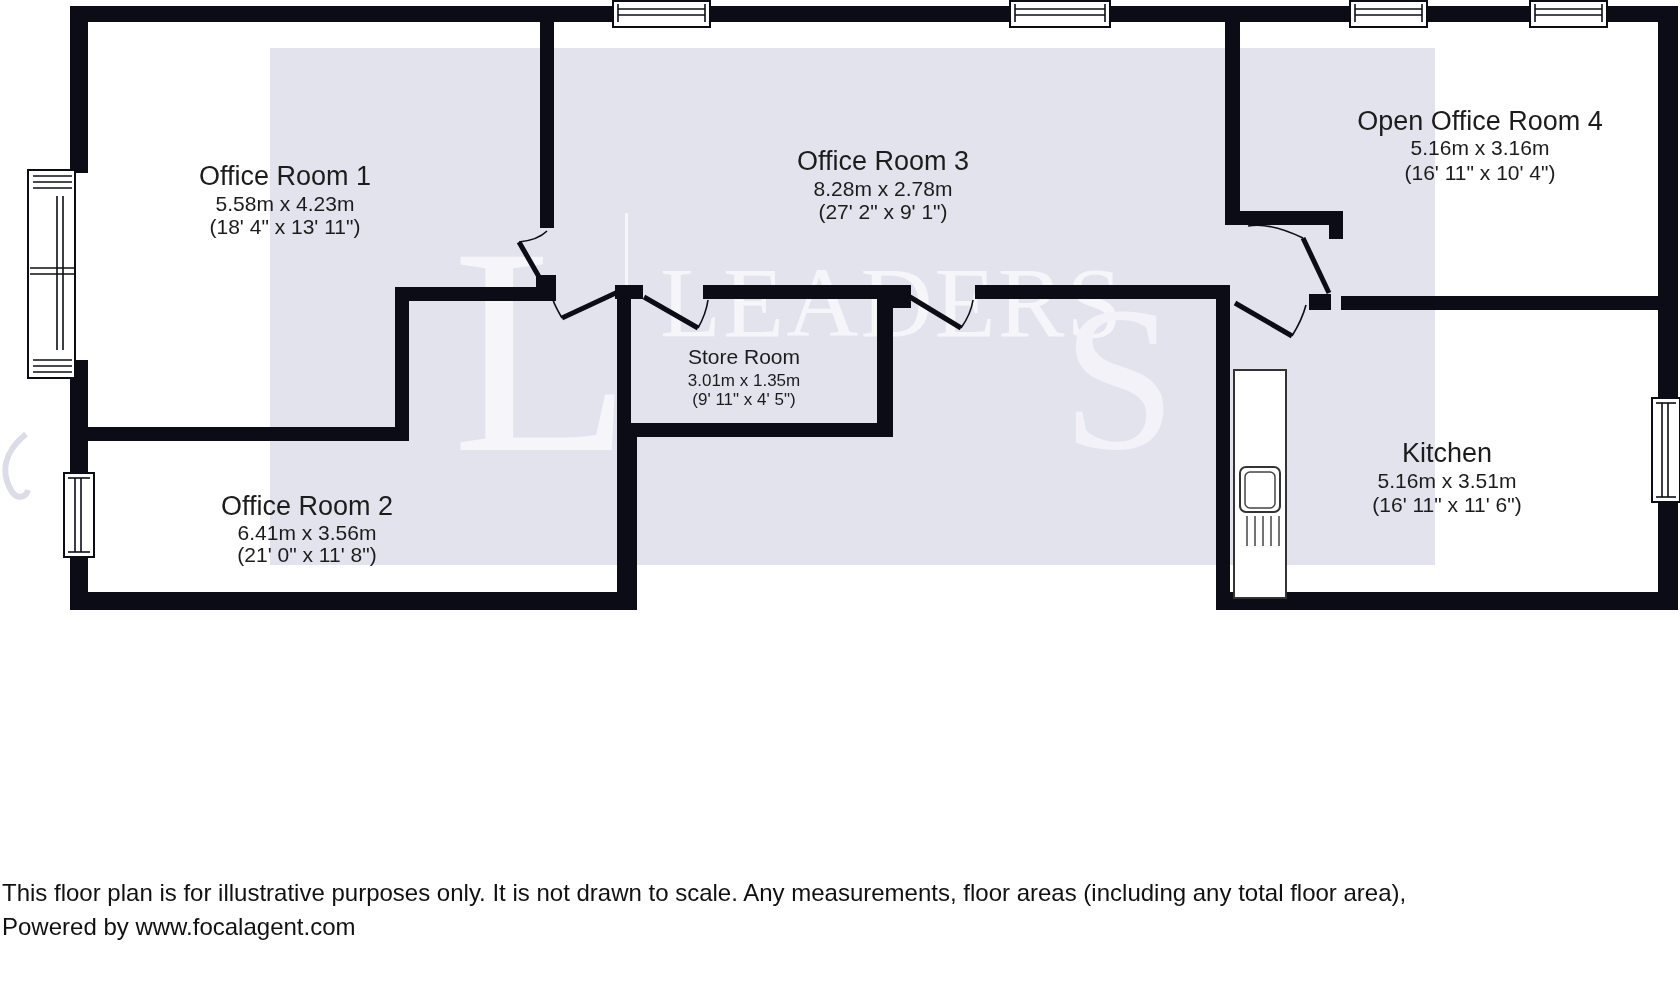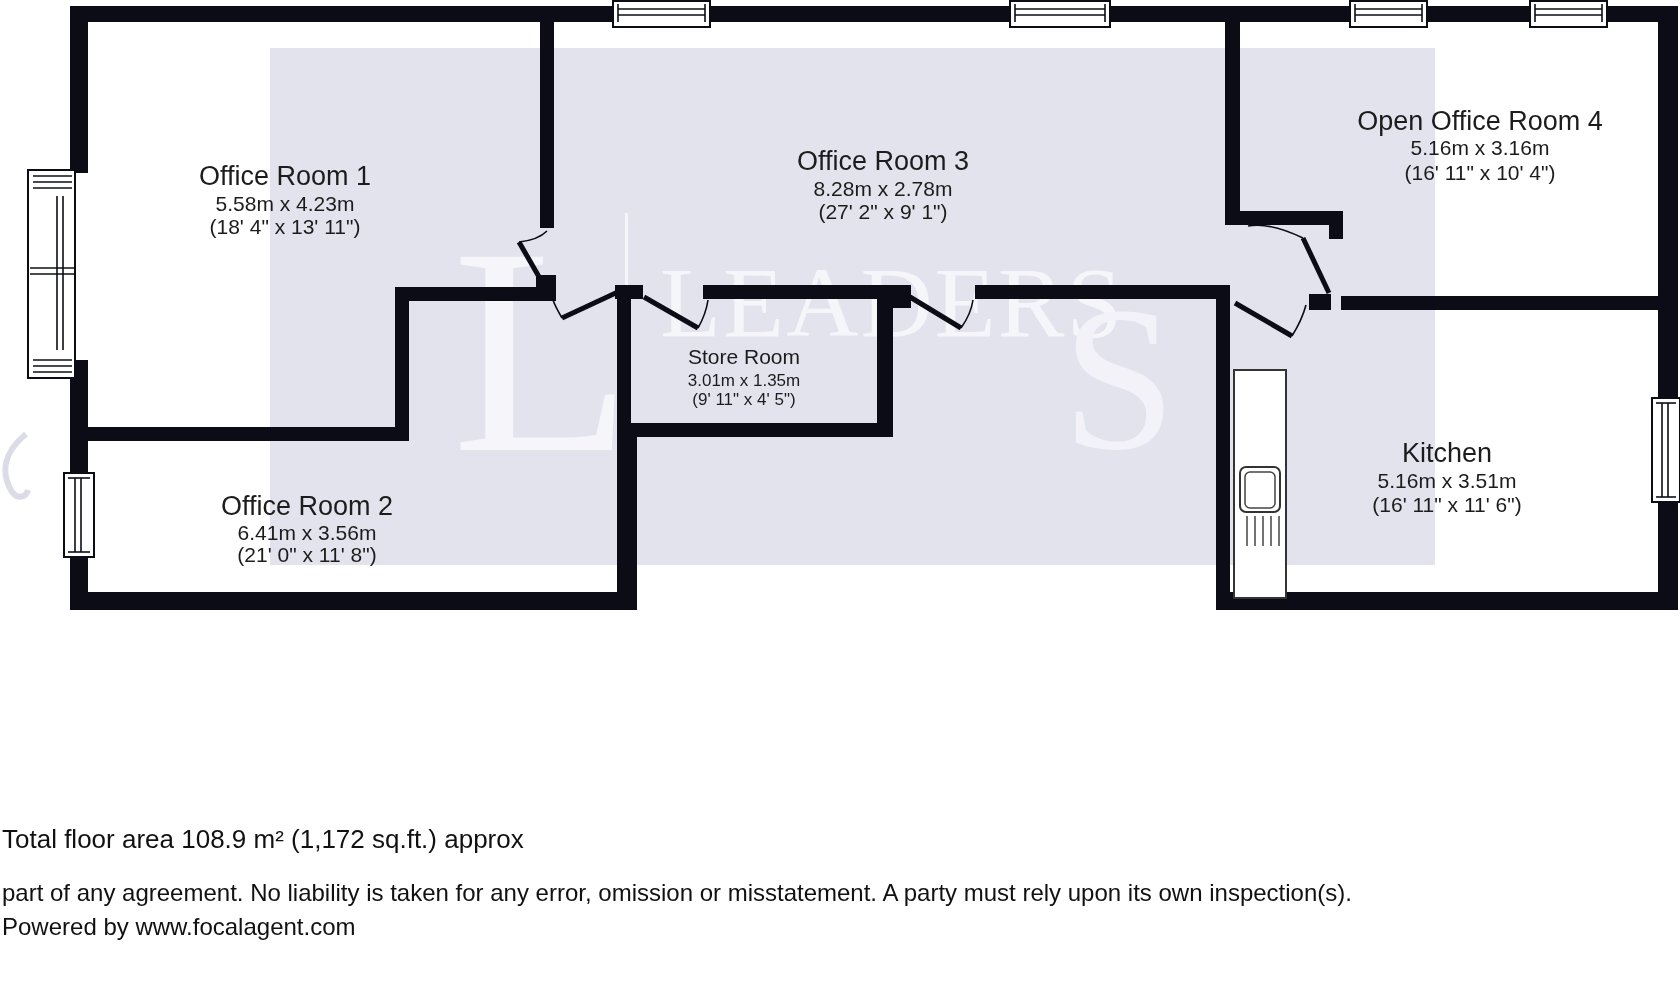--- a/index.html
+++ b/index.html
@@ -205,20 +205,19 @@
       <text class="store-dims" x="744" y="405">(9' 11" x 4' 5")</text>
     </g>
     <g>
       <text class="room-title" x="1447" y="462">Kitchen</text>
       <text class="room-dims" x="1447" y="488">5.16m x 3.51m</text>
       <text class="room-dims" x="1447" y="512">(16' 11" x 11' 6")</text>
     </g>
   </g>
 </svg>
 
-  <div class="footer footer-total">Total floor area 108.9 m² (1,172 sq.ft.) approx</div>
 
   <div class="footer footer-block">
-    <div>part of any agreement. No liability is taken for any error, omission or misstatement. A party must rely upon its own inspection(s).</div>
+    <div>This floor plan is for illustrative purposes only. It is not drawn to scale. Any measurements, floor areas (including any total floor area),</div>
     <div>Powered by www.focalagent.com</div>
   </div>
 
 </div>
 
 </body></html>

